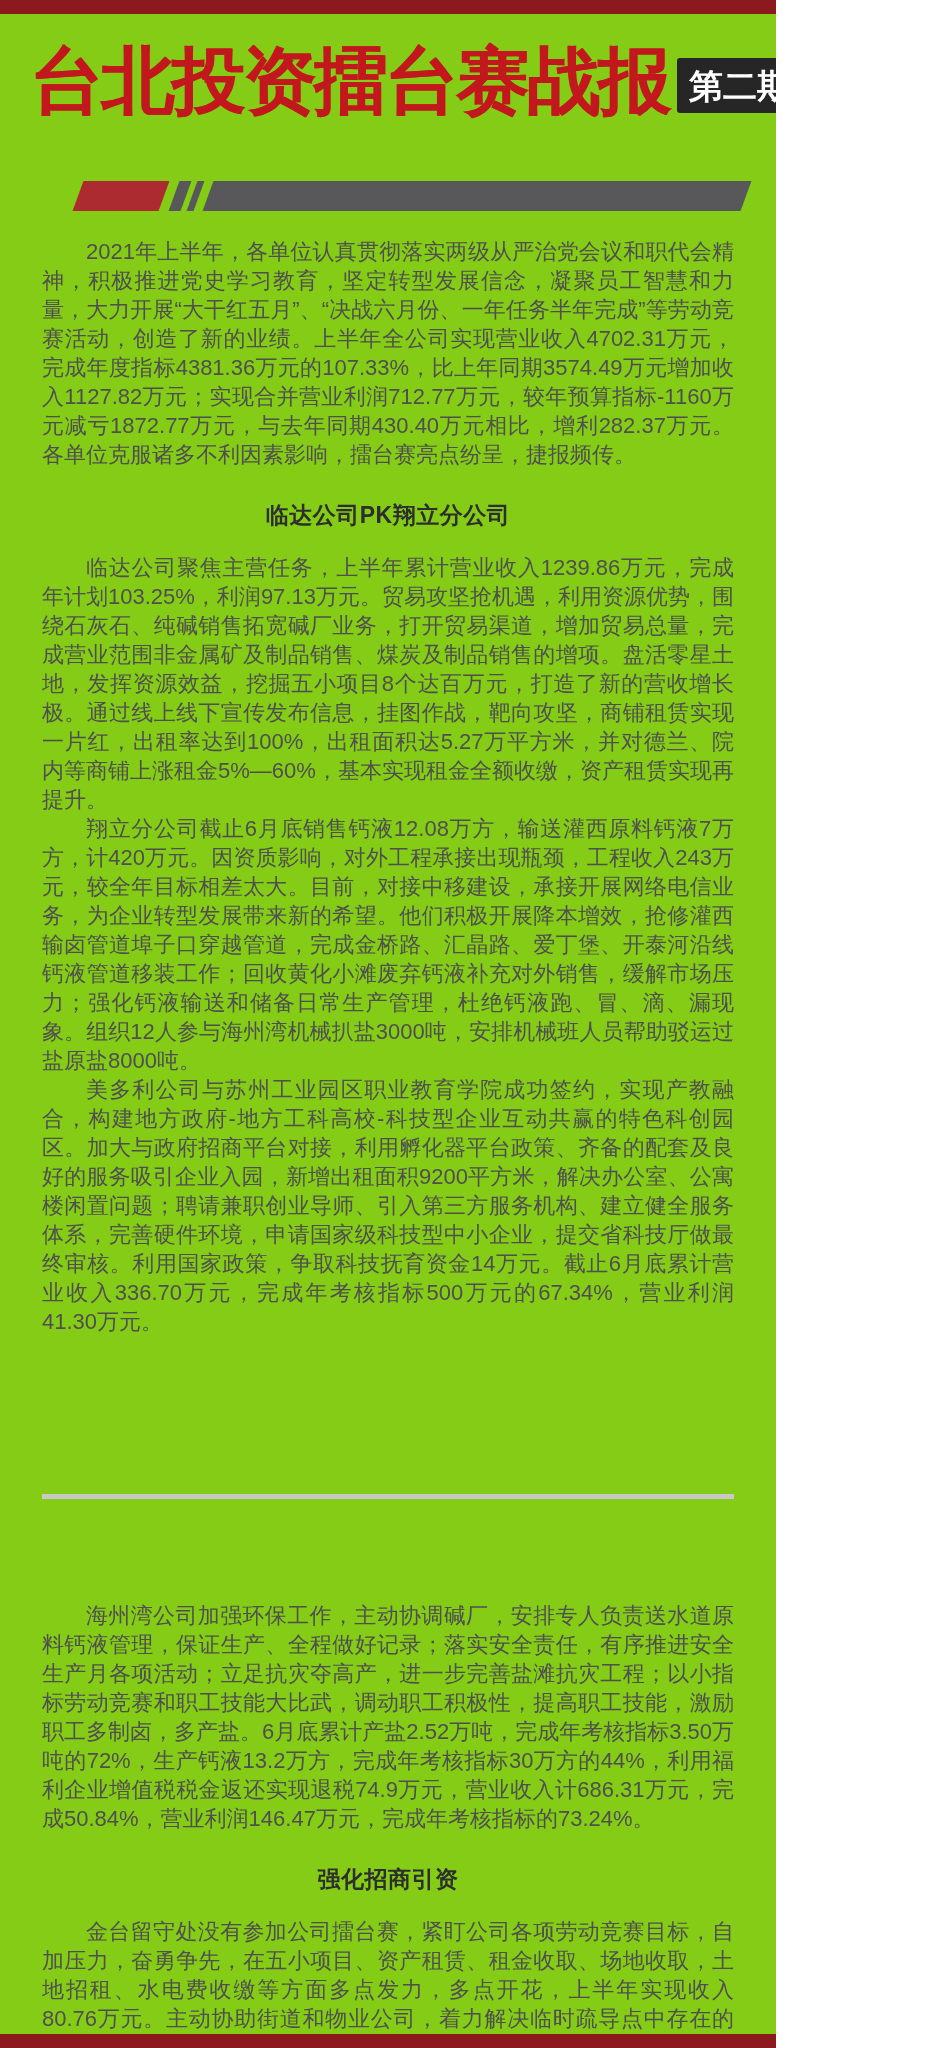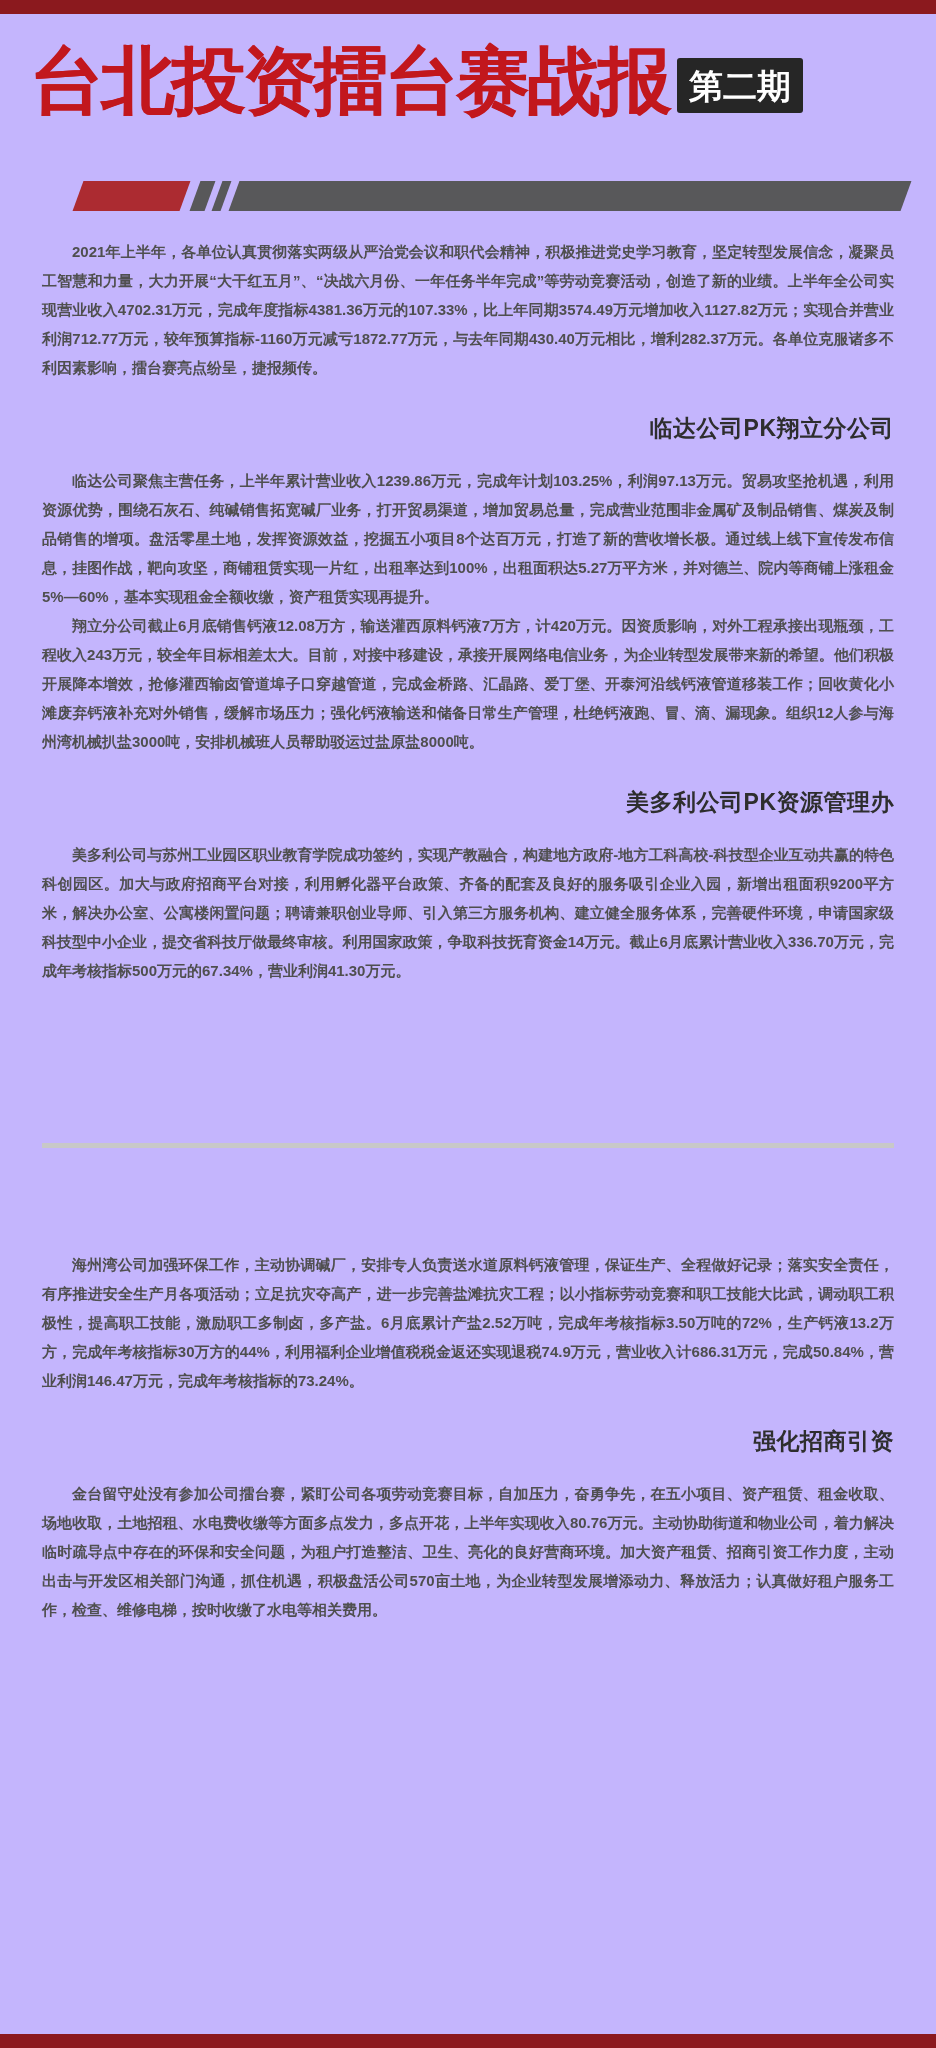--- a/index.html
+++ b/index.html
@@ -13,24 +13,24 @@
     --divider:#c8c8c8;
   }
   *{box-sizing:border-box;margin:0;padding:0;}
   html,body{background:#ffffff;}
   body{
     width:936px;
     font-family:"Liberation Sans","DejaVu Sans",sans-serif;
   }
   .page{
     position:relative;
-    width:936px;
+    width:776px;
     height:2048px;
     overflow:hidden;
-    background:#c4b5fd;
+    background:#84cc16;
   }
   .accent-bar{
     width:936px;
     height:14px;
     background:var(--accent-bar);
   }
   .accent-bar.bottom{
     position:absolute;
     left:0;
     bottom:0;
@@ -93,32 +93,32 @@
   .stripe.long{
     width:690px;
     margin-left:9px;
     background:var(--stripe-gray);
   }
   
   .article{
     padding:26px 42px 0 42px;
   }
   .article p{
-    font-size:15px;
+    font-size:22px;
     line-height:29px;
     color:var(--body-text);
     text-align:justify;
     text-indent:2em;
-    font-weight:700;
+    font-weight:400;
   }
   .article h2{
     font-size:23px;
     font-weight:900;
     color:var(--heading-text);
-    text-align:right;
+    text-align:center;
     margin:31px 0 22px 0;
     letter-spacing:0.5px;
   }
   .divider{
     height:5px;
     background:var(--divider);
     margin:158px 0 102px 0;
   }
 </style>
 </head>
@@ -145,21 +145,20 @@
 
     <p>2021年上半年，各单位认真贯彻落实两级从严治党会议和职代会精神，积极推进党史学习教育，坚定转型发展信念，凝聚员工智慧和力量，大力开展“大干红五月”、“决战六月份、一年任务半年完成”等劳动竞赛活动，创造了新的业绩。上半年全公司实现营业收入4702.31万元，完成年度指标4381.36万元的107.33%，比上年同期3574.49万元增加收入1127.82万元；实现合并营业利润712.77万元，较年预算指标-1160万元减亏1872.77万元，与去年同期430.40万元相比，增利282.37万元。各单位克服诸多不利因素影响，擂台赛亮点纷呈，捷报频传。</p>
 
     <section>
       <h2>临达公司PK翔立分公司</h2>
       <p>临达公司聚焦主营任务，上半年累计营业收入1239.86万元，完成年计划103.25%，利润97.13万元。贸易攻坚抢机遇，利用资源优势，围绕石灰石、纯碱销售拓宽碱厂业务，打开贸易渠道，增加贸易总量，完成营业范围非金属矿及制品销售、煤炭及制品销售的增项。盘活零星土地，发挥资源效益，挖掘五小项目8个达百万元，打造了新的营收增长极。通过线上线下宣传发布信息，挂图作战，靶向攻坚，商铺租赁实现一片红，出租率达到100%，出租面积达5.27万平方米，并对德兰、院内等商铺上涨租金5%—60%，基本实现租金全额收缴，资产租赁实现再提升。</p>
       <p>翔立分公司截止6月底销售钙液12.08万方，输送灌西原料钙液7万方，计420万元。因资质影响，对外工程承接出现瓶颈，工程收入243万元，较全年目标相差太大。目前，对接中移建设，承接开展网络电信业务，为企业转型发展带来新的希望。他们积极开展降本增效，抢修灌西输卤管道埠子口穿越管道，完成金桥路、汇晶路、爱丁堡、开泰河沿线钙液管道移装工作；回收黄化小滩废弃钙液补充对外销售，缓解市场压力；强化钙液输送和储备日常生产管理，杜绝钙液跑、冒、滴、漏现象。组织12人参与海州湾机械扒盐3000吨，安排机械班人员帮助驳运过盐原盐8000吨。</p>
     </section>
 
     <section>
-      <h2>美多利公司PK资源管理办</h2>
       <p>美多利公司与苏州工业园区职业教育学院成功签约，实现产教融合，构建地方政府-地方工科高校-科技型企业互动共赢的特色科创园区。加大与政府招商平台对接，利用孵化器平台政策、齐备的配套及良好的服务吸引企业入园，新增出租面积9200平方米，解决办公室、公寓楼闲置问题；聘请兼职创业导师、引入第三方服务机构、建立健全服务体系，完善硬件环境，申请国家级科技型中小企业，提交省科技厅做最终审核。利用国家政策，争取科技抚育资金14万元。截止6月底累计营业收入336.70万元，完成年考核指标500万元的67.34%，营业利润41.30万元。</p>
     </section>
 
     <div class="divider"></div>
 
     <section>
       <p>海州湾公司加强环保工作，主动协调碱厂，安排专人负责送水道原料钙液管理，保证生产、全程做好记录；落实安全责任，有序推进安全生产月各项活动；立足抗灾夺高产，进一步完善盐滩抗灾工程；以小指标劳动竞赛和职工技能大比武，调动职工积极性，提高职工技能，激励职工多制卤，多产盐。6月底累计产盐2.52万吨，完成年考核指标3.50万吨的72%，生产钙液13.2万方，完成年考核指标30万方的44%，利用福利企业增值税税金返还实现退税74.9万元，营业收入计686.31万元，完成50.84%，营业利润146.47万元，完成年考核指标的73.24%。</p>
     </section>
 
     <section>

